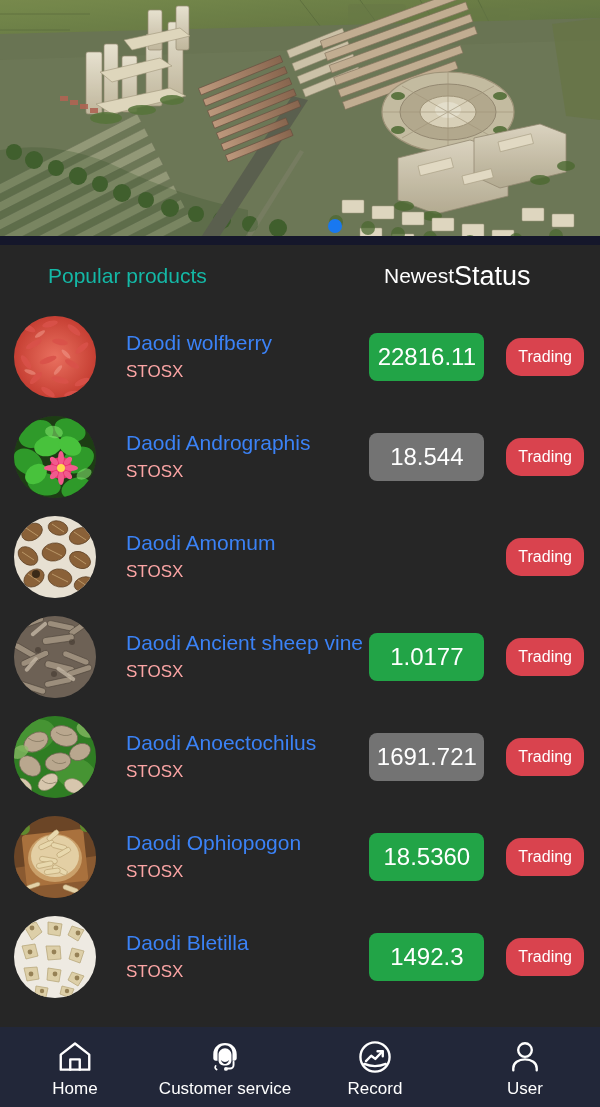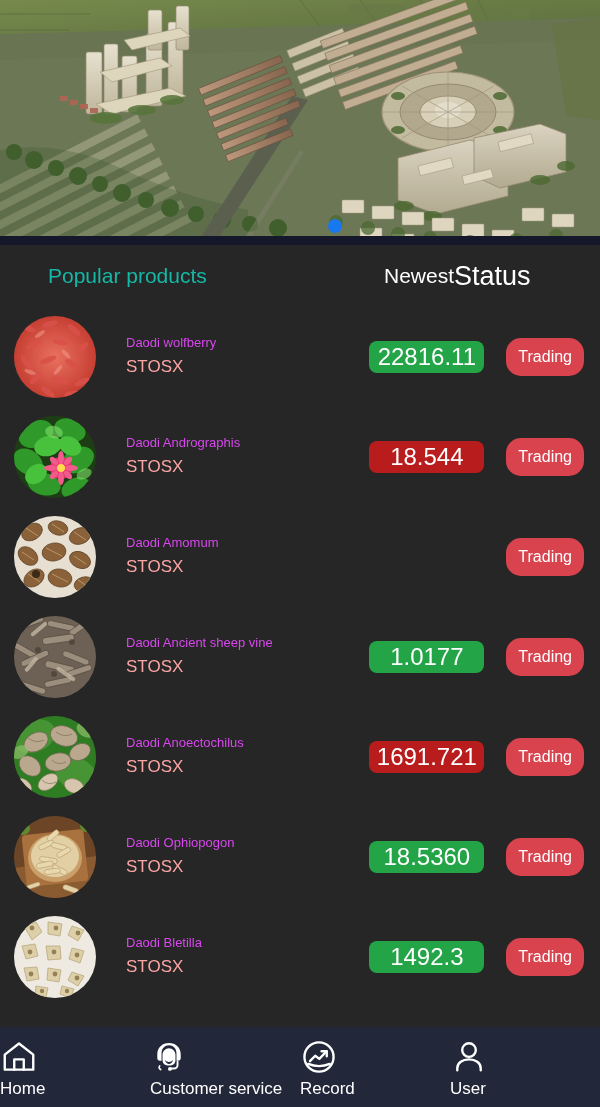--- a/index.html
+++ b/index.html
@@ -47,49 +47,49 @@
     height:100px; padding:0 0 0 14px;
   }
   .thumb {
     width:82px; height:82px; border-radius:50%;
     flex:0 0 82px; overflow:hidden; position:relative;
     background:#333;
   }
   .thumb-art { position:absolute; inset:0; }
   .row-info { flex:1 1 auto; padding-left:30px; min-width:0; }
   .row-name {
-    font-size:13px; color:#d946ef; line-height:1.25;
+    font-size:21px; color:#3b82f6; line-height:1.25;
     white-space:nowrap; overflow:hidden;
   }
   .row-sub {
     font-size:17px; color:#fca5a5; line-height:1.4; margin-top:3px;
   }
   .price {
-    flex:0 0 115px; width:115px; height:32px;
+    flex:0 0 115px; width:115px; height:48px;
     border-radius:8px; display:flex; align-items:center;
     justify-content:center; color:#ffffff; font-size:24px;
     margin-right:22px;
   }
   .price.up { background:#22a447; }
-  .price.down { background:#b91c1c; }
+  .price.down { background:#737373; }
   .status-badge {
     flex:0 0 auto; background:#d9434e; color:#fff;
     font-size:16px; border-radius:15px;
     padding:10px 12px; margin-right:16px;
     white-space:nowrap;
   }
 
   
   .tabbar {
     flex:0 0 80px; height:80px; width:600px;
     background:#222739; display:flex; align-items:stretch;
   }
   .tab {
     flex:1 1 25%; display:flex; flex-direction:column;
-    justify-content:center; gap:4px;
+    align-items:center; justify-content:center; gap:4px;
     color:#ffffff;
   }
   .tab-icon { width:38px; height:38px; display:block; }
   .tab-label { font-size:17px; color:#ffffff; line-height:1; }
 </style>
 </head>
 <body>
 
 <div class="app">
 

